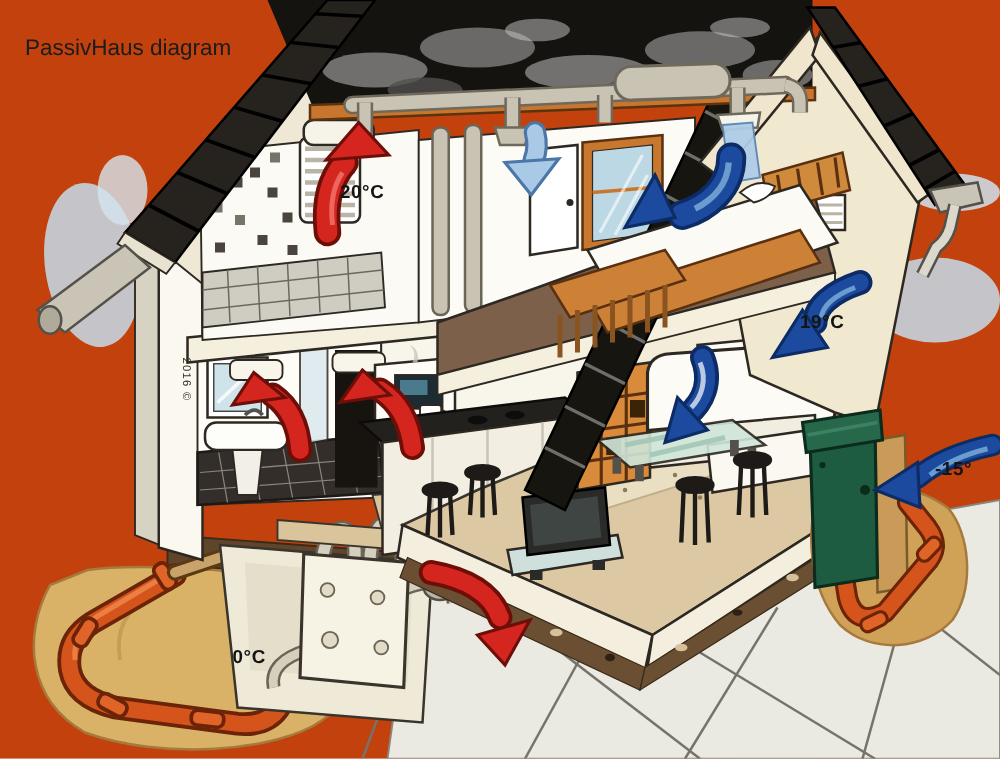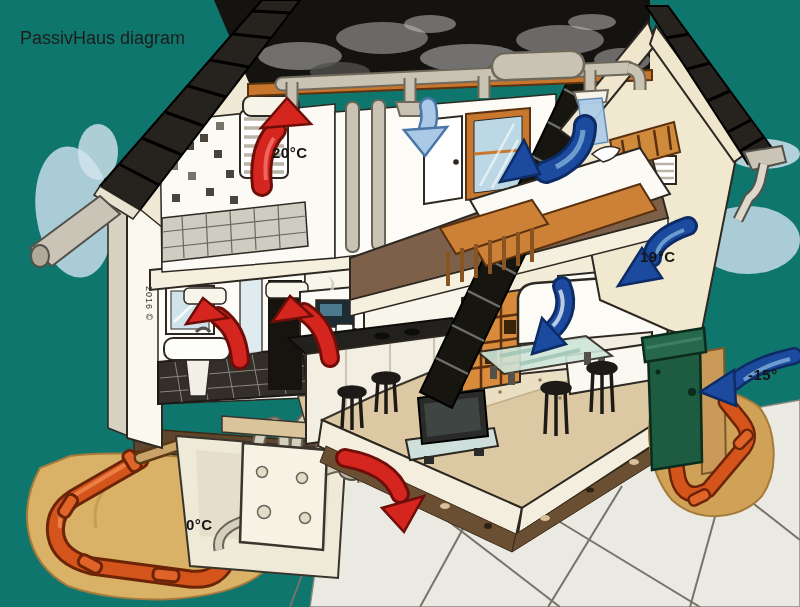--- a/index.html
+++ b/index.html
@@ -1,16 +1,16 @@
 <!DOCTYPE html>
 <html><head>
 <meta charset="utf-8">
 <style>
   html,body{margin:0;padding:0;background:#ffffff;}
-  .stage{position:relative;width:800px;height:607px;background:#0f766e;overflow:hidden;
+  .stage{position:relative;width:800px;height:607px;background:#c2410c;overflow:hidden;
          font-family:"Liberation Sans",sans-serif;}
   .stage svg{position:absolute;left:0;top:0;}
   text{font-family:"Liberation Sans",sans-serif;}
   .temp{font-weight:bold;font-size:15px;fill:#141414;letter-spacing:.5px;}
   .title-text{font-size:18px;fill:#1c1c1c;}
   .sig{font-size:9px;fill:#33302a;letter-spacing:1px;}
 </style>
 </head>
 <body>
 

